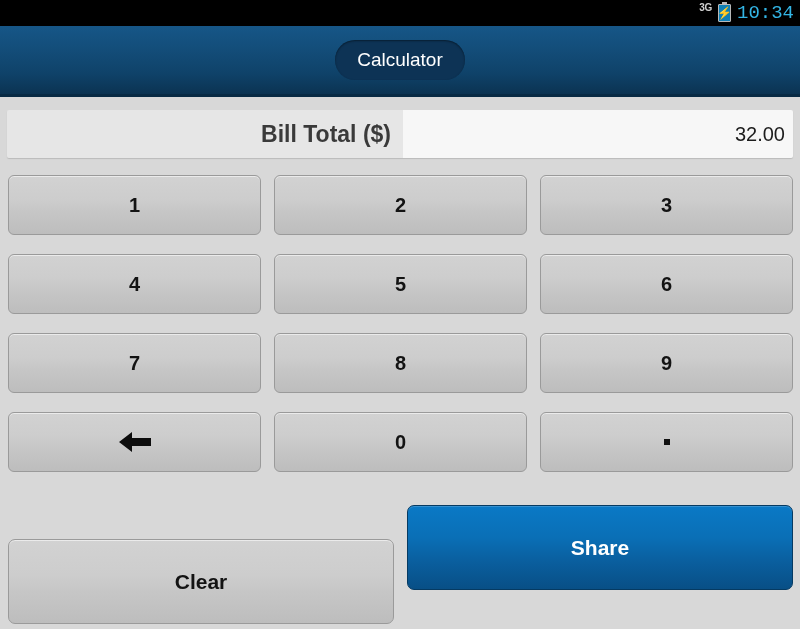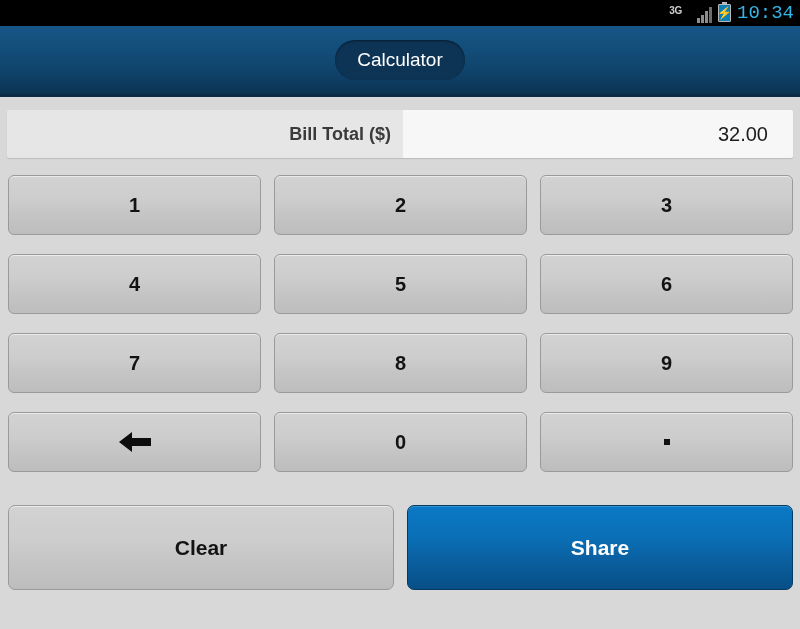--- a/index.html
+++ b/index.html
@@ -34,21 +34,22 @@
   .status-right {
     display: flex;
     align-items: center;
     gap: 6px;
     height: 26px;
   }
   .net-group {
     display: flex;
     align-items: flex-end;
     height: 20px;
-    gap: 15px;
+    gap: 7px;
+    flex-direction: column;
   }
   .net-label {
     color: #cfcfcf;
     font-size: 10px;
     line-height: 10px;
     font-weight: bold;
     margin-bottom: 7px;
     letter-spacing: -0.3px;
   }
   .bars {
@@ -143,31 +144,31 @@
     box-shadow: 0 1px 1px rgba(0,0,0,0.14);
   }
   .bill-label {
     width: 396px;
     background: #e6e6e6;
     display: flex;
     align-items: center;
     justify-content: flex-end;
     padding-right: 12px;
     box-sizing: border-box;
-    font-size: 18px;
+    font-size: 23px;
     font-weight: bold;
     color: #3a3a3a;
   }
   .bill-value {
     flex: 1;
     background: #f7f7f7;
     display: flex;
     align-items: center;
     justify-content: flex-end;
-    padding-right: 25px;
+    padding-right: 8px;
     box-sizing: border-box;
     font-size: 20px;
     color: #1c1c1c;
   }
 
   
   .keypad {
     position: absolute;
     top: 175px;
     left: 8px;
@@ -227,20 +228,21 @@
     font-size: 21px;
     font-weight: bold;
     cursor: pointer;
     user-select: none;
   }
   .btn-clear {
     border: 1px solid #9a9a9a;
     background: linear-gradient(to bottom, #d2d2d2 0%, #cdcdcd 42%, #c6c6c6 63%, #bdbdbd 100%);
     color: #131313;
     box-shadow: inset 0 1px 0 rgba(255,255,255,0.55);
+    margin-top: 34px;
   }
   .btn-done {
     border: 1px solid #053a62;
     background: linear-gradient(to bottom, #0a79c6 0%, #0a6fb6 38%, #0a5f9f 66%, #084f86 100%);
     color: #ffffff;
     box-shadow: inset 0 1px 0 rgba(255,255,255,0.18);
   }
 </style>
 </head>
 <body>

